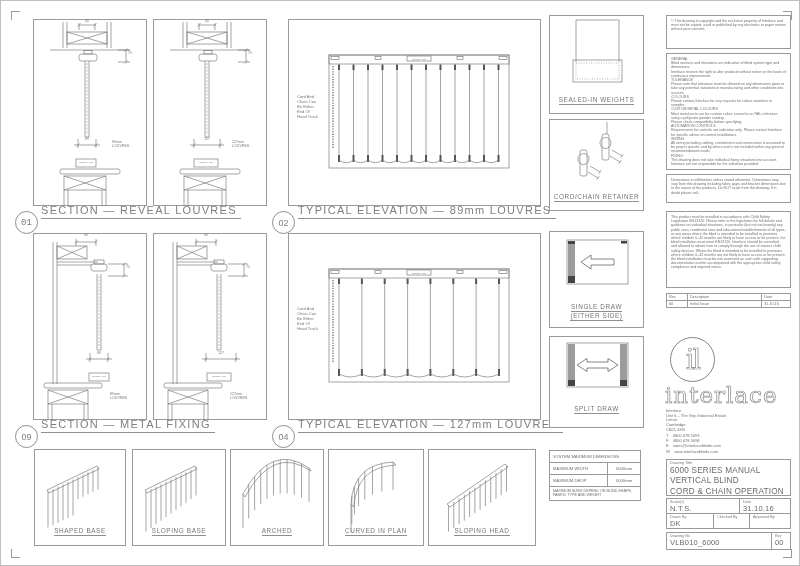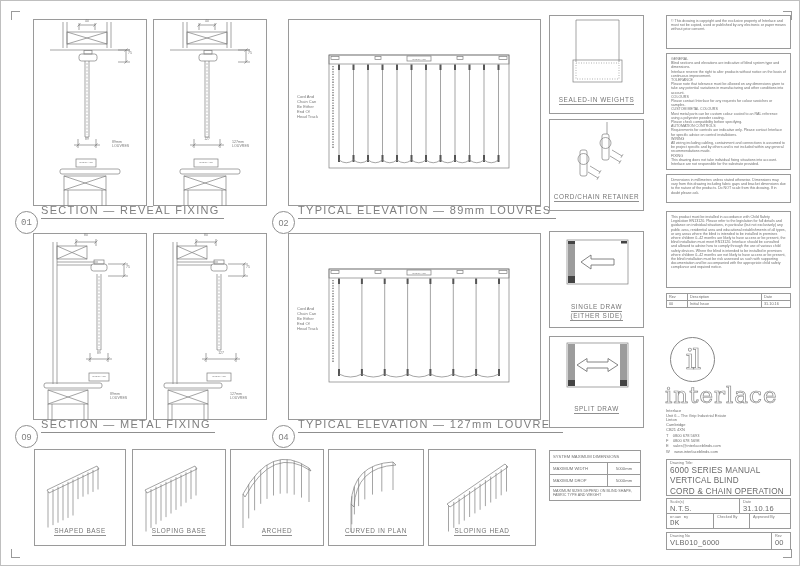--- a/index.html
+++ b/index.html
@@ -108,21 +108,21 @@
     </svg>
     <div class="tiny" style="left:44px;top:0;width:18px;">40</div>
     <div class="tiny" style="left:94px;top:32px;width:14px;text-align:left;">75</div>
     <div class="tiny" style="left:42px;top:118px;width:22px;">127</div>
     <div class="wlabel" style="left:40px;top:141px;width:24px;">INTERLACE</div>
     <div class="tlabel" style="left:78px;top:120px;width:34px;">127mm
 LOUVRES</div>
   </div>
 
   <div class="pnum" style="left:14px;top:210px;font-family:Liberation Mono, monospace;">01</div>
-  <div class="ptitle" style="left:40px;top:203px;">SECTION — REVEAL FIXING</div>
+  <div class="ptitle" style="left:40px;top:203px;">SECTION — REVEAL LOUVRES</div>
 
   <div class="box" style="left:287px;top:18px;width:253px;height:187px;">
     <svg viewBox="0 0 253 185" width="253" height="185">
       <rect x="40" y="35" width="180" height="113"></rect>
       <rect x="40" y="35" width="180" height="9"></rect>
       <rect x="42" y="36.5" width="8" height="3"></rect>
       <rect x="210" y="36.5" width="8" height="3"></rect>
       <rect x="86" y="36.5" width="6" height="3"></rect>
       <rect x="168" y="36.5" width="6" height="3"></rect>
       <rect x="118" y="36" width="24" height="5"></rect>
@@ -387,21 +387,21 @@
       <div class="tb-lab">Scale(s)</div>
       <div class="tb-val">N.T.S.</div>
     </div>
     <div class="tb-cell" style="left:73px;right:0;">
       <div class="tb-lab">Date</div>
       <div class="tb-val">31.10.16</div>
     </div>
   </div>
 
   <div class="tb" style="left:665px;top:512px;width:125px;height:16px;">
-    <div class="tb-cell" style="left:0;width:47px;border-right:1px solid #9a9a9a;font-family:Liberation Mono, monospace;">
+    <div class="tb-cell" style="left:0;width:47px;border-right:1px solid #9a9a9a;">
       <div class="tb-lab">Drawn By</div>
       <div class="tb-val">DK</div>
     </div>
     <div class="tb-cell" style="left:47px;width:36px;border-right:1px solid #9a9a9a;">
       <div class="tb-lab">Checked By</div>
     </div>
     <div class="tb-cell" style="left:83px;right:0;">
       <div class="tb-lab">Approved By</div>
     </div>
   </div>

